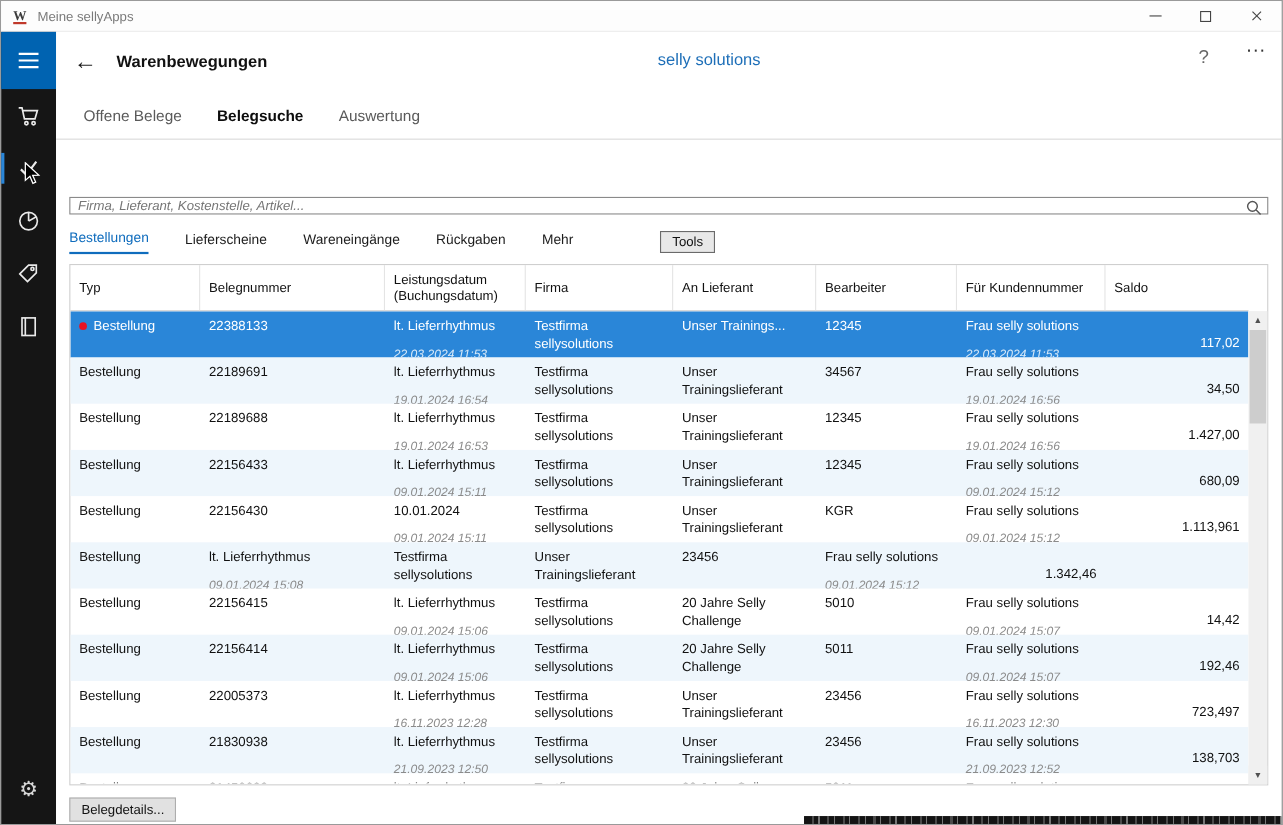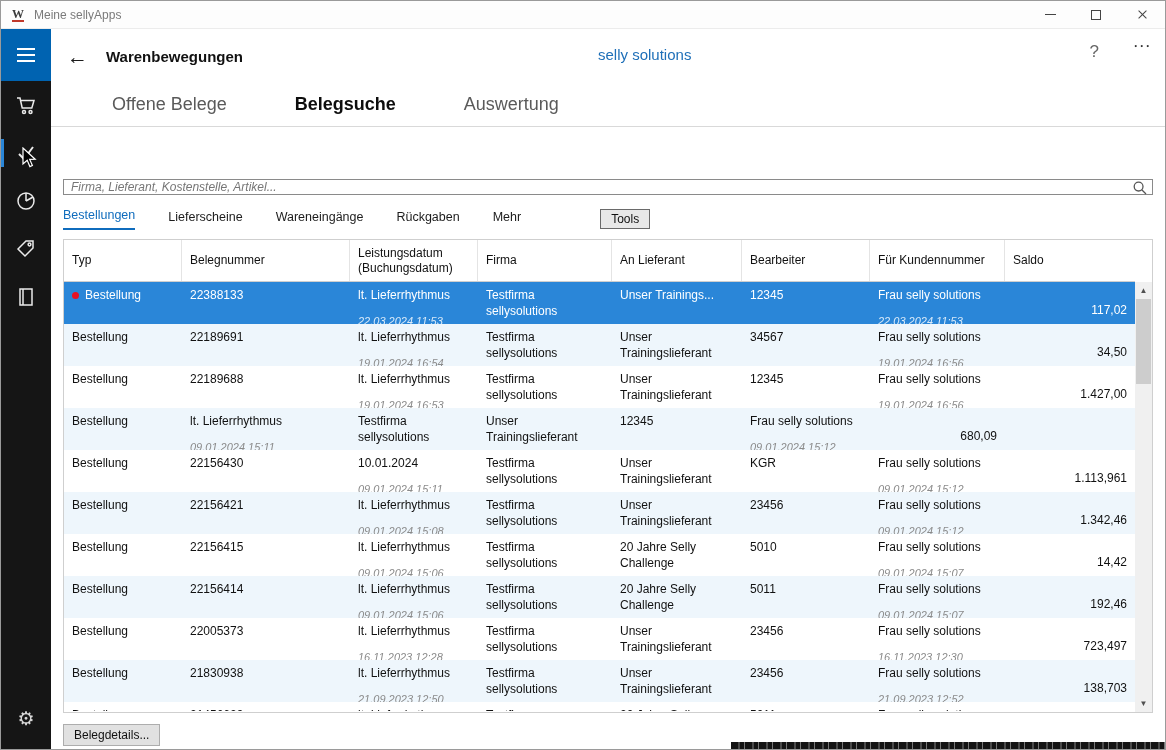--- a/index.html
+++ b/index.html
@@ -36,21 +36,21 @@
   
   .apphead { height:54px; display:flex; align-items:center; position:relative; flex:none; }
   .backbtn { border:none; background:none; font-size:21px; color:#1a1a1a; margin-left:16px; cursor:pointer; line-height:1; }
   .pagetitle { font-size:15px; font-weight:700; color:#111; margin-left:18px; }
   .brand { position:absolute; left:547px; top:17px; font-size:15px; color:#1e6fb8; }
   .helpbtn { position:absolute; right:66px; top:13px; border:none; background:none; font-size:17px; color:#666; cursor:pointer; }
   .morebtn { position:absolute; right:14px; top:6px; border:none; background:none; font-size:18px; color:#333; cursor:pointer; letter-spacing:1px; }
 
   
   .tabs { height:44px; display:flex; align-items:center; padding-left:25px; gap:32px; border-bottom:1px solid #d9d9d9; flex:none; }
-  .tab { font-size:18px; color:#5a5a5a; background:none; border:none; cursor:pointer;margin-left:36px; }
+  .tab { font-size:14px; color:#5a5a5a; background:none; border:none; cursor:pointer; }
   .tab.active { color:#0d0d0d; font-weight:700; }
 
   
   .searchrow { margin:10px 12px 0 12px; flex:none; }
   .searchbox { position:relative; width:468px; }
   .searchbox input { width:100%; height:16px; border:1px solid #8a8a8a; padding:0 26px 0 7px; font-size:12px; font-family:inherit;margin-top:42px; }
   .searchbox input::placeholder { font-style:italic; color:#767676; }
   .mag { position:absolute; right:5px; top:3px; }
 
   
@@ -234,40 +234,40 @@
                 <div class="cell">22189688</div>
                 <div class="cell">lt. Lieferrhythmus<span class="sub">19.01.2024 16:53</span></div>
                 <div class="cell">Testfirma sellysolutions</div>
                 <div class="cell">Unser Trainingslieferant</div>
                 <div class="cell">12345</div>
                 <div class="cell">Frau selly solutions<span class="sub">19.01.2024 16:56</span></div>
                 <div class="cell saldo">1.427,00</div>
               </div>
               <div class="trow">
                 <div class="cell">Bestellung</div>
+                <div class="cell">22156433</div>
                 <div class="cell">lt. Lieferrhythmus<span class="sub">09.01.2024 15:11</span></div>
                 <div class="cell">Testfirma sellysolutions</div>
                 <div class="cell">Unser Trainingslieferant</div>
                 <div class="cell">12345</div>
                 <div class="cell">Frau selly solutions<span class="sub">09.01.2024 15:12</span></div>
                 <div class="cell saldo">680,09</div>
               </div>
               <div class="trow">
                 <div class="cell">Bestellung</div>
                 <div class="cell">22156430</div>
                 <div class="cell">10.01.2024<span class="sub">09.01.2024 15:11</span></div>
                 <div class="cell">Testfirma sellysolutions</div>
                 <div class="cell">Unser Trainingslieferant</div>
                 <div class="cell">KGR</div>
                 <div class="cell">Frau selly solutions<span class="sub">09.01.2024 15:12</span></div>
                 <div class="cell saldo">1.113,961</div>
               </div>
               <div class="trow">
                 <div class="cell">Bestellung</div>
-                <div class="cell">22156421</div>
                 <div class="cell">lt. Lieferrhythmus<span class="sub">09.01.2024 15:08</span></div>
                 <div class="cell">Testfirma sellysolutions</div>
                 <div class="cell">Unser Trainingslieferant</div>
                 <div class="cell">23456</div>
                 <div class="cell">Frau selly solutions<span class="sub">09.01.2024 15:12</span></div>
                 <div class="cell saldo">1.342,46</div>
               </div>
               <div class="trow">
                 <div class="cell">Bestellung</div>
                 <div class="cell">22156415</div>

